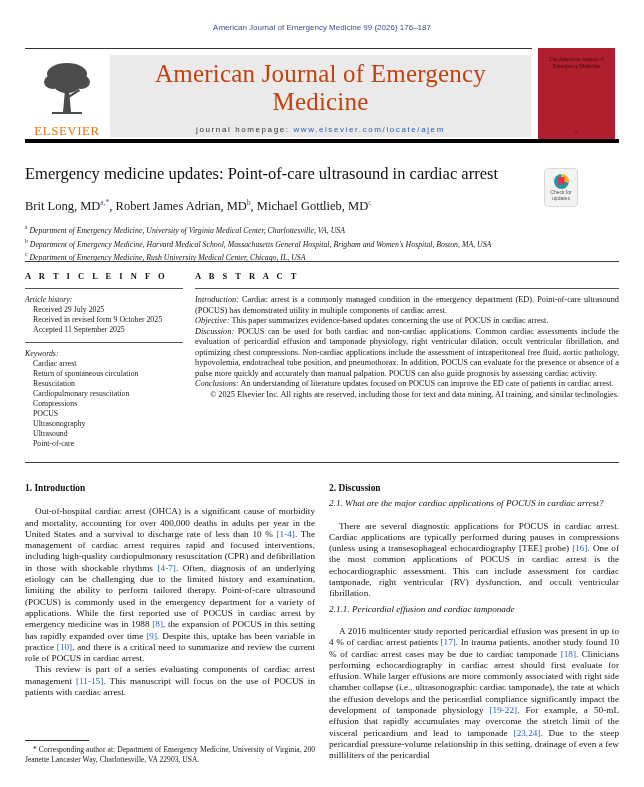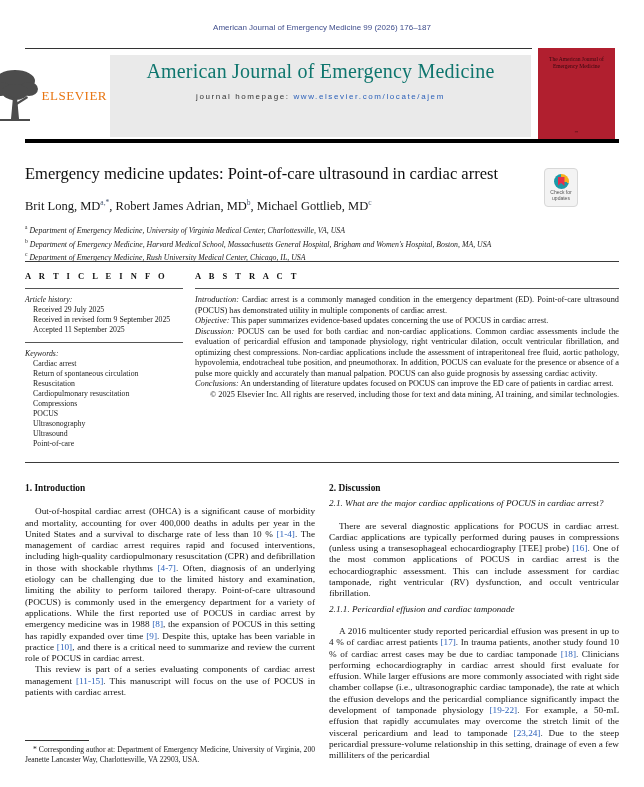--- a/index.html
+++ b/index.html
@@ -13,34 +13,34 @@
   .cite-line {
     position:absolute; top:23px; left:0; width:100%;
     text-align:center; font-family:"Liberation Sans", sans-serif;
     font-size:8px; color:#3f4d8c;
   }
 
   
   .rule-thin-top { position:absolute; left:25px; top:48px; width:507px; height:1px; background:#333; }
   .elsevier-logo {
     position:absolute; left:27px; top:54px; width:80px; height:84px;
-    display:flex; align-items:center; justify-content:flex-end;
+    display:flex; flex-direction:column; align-items:center; justify-content:flex-end;
     background:#fff;
   }
   .elsevier-logo .tree { flex:1; display:flex; align-items:center; justify-content:center; }
   .elsevier-word {
     font-family:"Liberation Serif", serif; font-size:13px; letter-spacing:0.5px;
     color:#e87511; line-height:14px;
   }
   .masthead {
     position:absolute; left:110px; top:55px; width:421px; height:82px;
     background:#eaeaea; text-align:center;
   }
   .contents-line { margin-top:9px; font-family:"Liberation Sans", sans-serif; font-size:8px; color:#333; }
-  .journal-title { margin-top:5px; font-size:20px; color:#0f766e; letter-spacing:0.2px; }
+  .journal-title { margin-top:5px; font-size:25px; color:#c2410c; letter-spacing:0.2px; }
   .homepage-line { margin-top:9px; font-family:"Liberation Sans", sans-serif; font-size:8px; letter-spacing:1.6px; color:#333; }
   .link { color:#2a5fb8; }
   a.link { text-decoration:none; }
 
   .cover-thumb {
     position:absolute; left:538px; top:48px; width:77px; height:92px;
     background:#b11f2f; text-align:center; padding-top:8px;
   }
   .cover-title { font-size:5.5px; color:#35090f; line-height:7px; width:58px; margin:0 auto; }
   .cover-foot { position:absolute; bottom:6px; left:0; width:100%; font-size:3.5px; color:#5e1018; }
@@ -167,21 +167,21 @@
 
 <div class="rule-affil"></div>
 
 <div class="info-abs">
   <div class="info-col">
     <div class="block-heading">A R T I C L E   I N F O</div>
     <div class="mini-rule"></div>
     <div class="info-group">
       <div class="lbl">Article history:</div>
       <div class="item">Received 29 July 2025</div>
-      <div class="item">Received in revised form 9 September 2025</div>
+      <div class="item">Received in revised form 9 October 2025</div>
       <div class="item">Accepted 11 September 2025</div>
     </div>
     <div class="mini-rule"></div>
     <div class="info-group">
       <div class="lbl">Keywords:</div>
       <div class="item">Cardiac arrest</div>
       <div class="item">Return of spontaneous circulation</div>
       <div class="item">Resuscitation</div>
       <div class="item">Cardiopulmonary resuscitation</div>
       <div class="item">Compressions</div>

